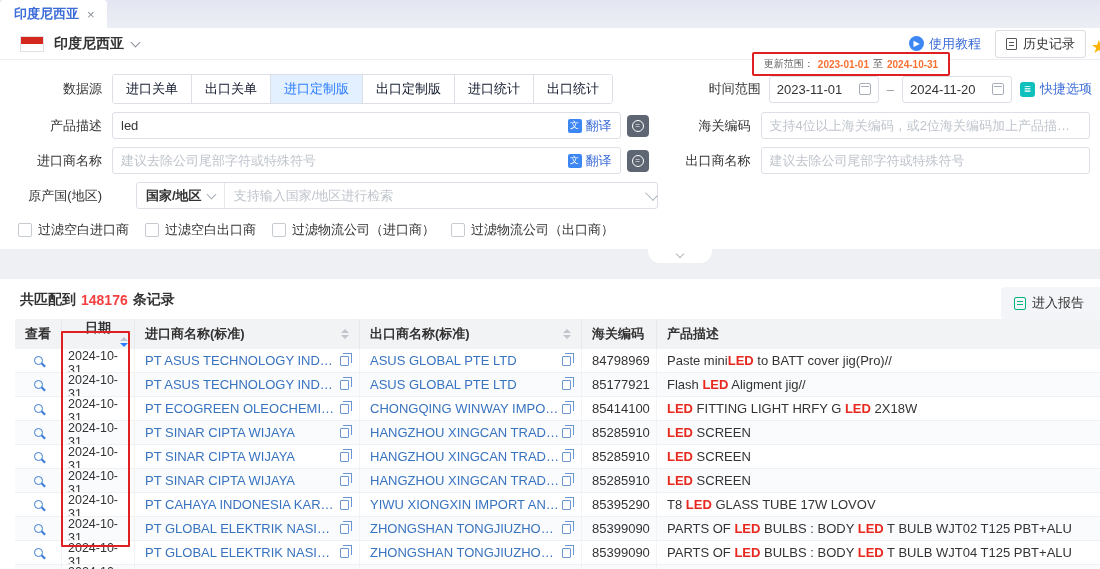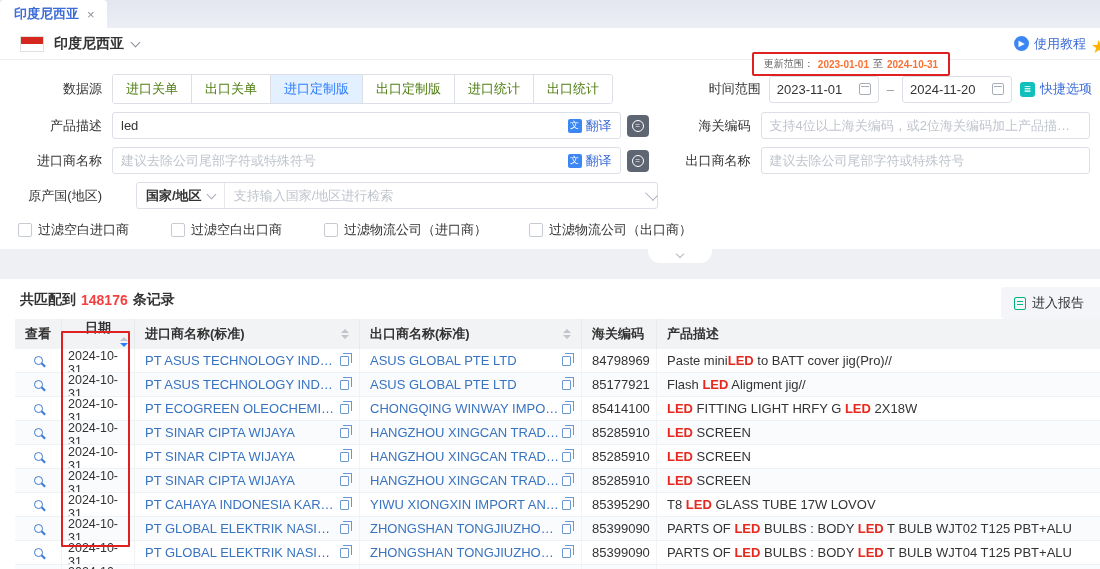--- a/index.html
+++ b/index.html
@@ -38,21 +38,21 @@
                 gap:4px; font-size:10px; z-index:30; white-space:nowrap; }
   .update-box .lbl { color:#666; }
   .update-box .dt { color:#f77234; font-weight:bold; }
   .update-box .mid { color:#555; }
 
   
   .filter-panel { background:#fff; padding:14px 8px 10px 0; }
   .frow { display:flex; align-items:center; margin-bottom:8px; }
   .flabel { width:112px; text-align:right; padding-right:10px; color:#333; flex-shrink:0; }
   .seg-group { display:flex; border:1px solid #dcdfe6; border-radius:3px; overflow:hidden; }
-  .seg { padding:5px 13px; background:#fff; border-right:1px solid #dcdfe6; cursor:pointer; color:#4d7c0f; white-space:nowrap; }
+  .seg { padding:5px 13px; background:#fff; border-right:1px solid #dcdfe6; cursor:pointer; color:#0f172a; white-space:nowrap; }
   .seg:last-child { border-right:none; }
   .seg.active { background:#e3f0ff; color:#2b7cff; }
   .time-cluster { margin-left:auto; display:flex; align-items:center; gap:8px; }
   .time-lbl { color:#333; }
   .date-input { width:110px; height:27px; border:1px solid #dcdfe6; border-radius:3px; display:flex;
                 align-items:center; padding:0 7px; color:#333; background:#fff; }
   .date-input .val { flex:1; }
   .cal-ic { width:12px; height:12px; border:1.2px solid #a7adb8; border-radius:2px; position:relative; }
   .cal-ic::before { content:''; position:absolute; top:2px; left:1px; right:1px; height:1px; background:#a7adb8; }
   .dash { color:#999; }
@@ -75,21 +75,21 @@
                      font-size:8px; display:flex; align-items:center; justify-content:center; line-height:1; }
   .rlabel { width:112px; text-align:right; padding-right:10px; margin-left:auto; color:#333; flex-shrink:0; }
 
   .origin-wrap { width:522px; height:27px; border:1px solid #dcdfe6; border-radius:3px; display:flex; align-items:center; background:#fff;margin-left:24px; }
   .origin-select { display:flex; align-items:center; gap:6px; padding:0 9px; border-right:1px solid #e6e8ec;
                    height:100%; color:#333; font-weight:bold; cursor:pointer; white-space:nowrap; }
   .origin-select .chev, .origin-wrap .chev { border-color:#a7adb8; }
   .origin-input { flex:1; padding:0 9px; color:#bfc4cc; white-space:nowrap; overflow:hidden; }
   .origin-wrap .end-chev { padding-right:10px; }
 
-  .checks { display:flex; align-items:flex-start; gap:42px; padding-left:18px; margin-top:12px; }
+  .checks { display:flex; align-items:flex-start; gap:16px; padding-left:18px; margin-top:12px; }
   .check { display:flex; align-items:center; gap:6px; cursor:pointer; }
   .box { width:14px; height:14px; border:1px solid #c6cad1; border-radius:2px; background:#fff; }
 
   
   .gray-band { height:30px; background:#eef0f4; position:relative; }
   .collapse-tab { position:absolute; left:648px; top:0; width:64px; height:14px; background:#fff;
                   border-radius:0 0 12px 12px; display:flex; align-items:center; justify-content:center; cursor:pointer; }
   .collapse-tab .chev { border-color:#b3b8c2; width:6px; height:6px; margin-top:-4px; }
 
   
@@ -155,20 +155,24 @@
         <span class="red"></span>
         <span class="white"></span>
       </span>
     <span class="country-name">印度尼西亚</span>
     <span class="chev"></span>
     <div class="topbar-right">
       <div class="tutorial">
         <span class="play-ic">▶</span>
         <span>使用教程</span>
       </div>
+      <div class="history-btn">
+        <span class="doc-ic"></span>
+        <span>历史记录</span>
+      </div>
     </div>
   </div>
   <div class="star">★</div>
 
   <div class="update-box">
     <span class="lbl">更新范围：</span>
     <span class="dt">2023-01-01</span>
     <span class="mid">至</span>
     <span class="dt">2024-10-31</span>
   </div>

